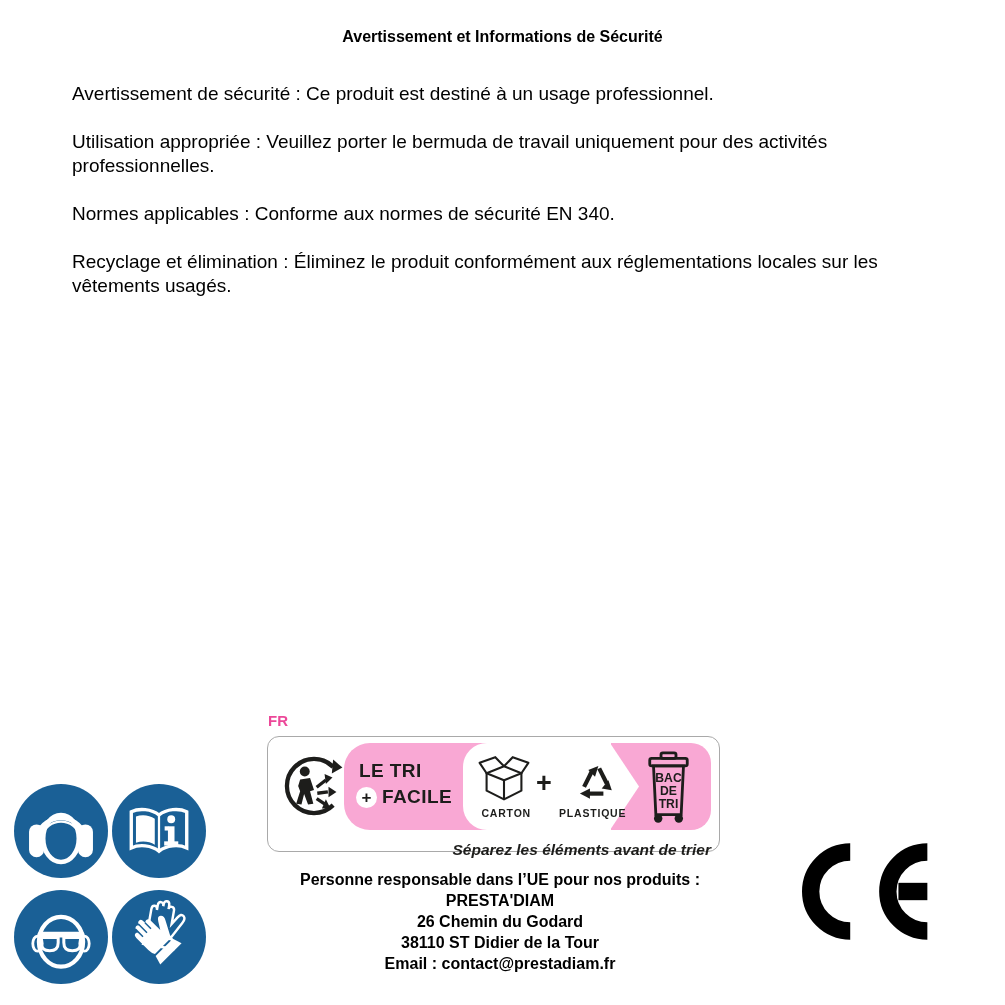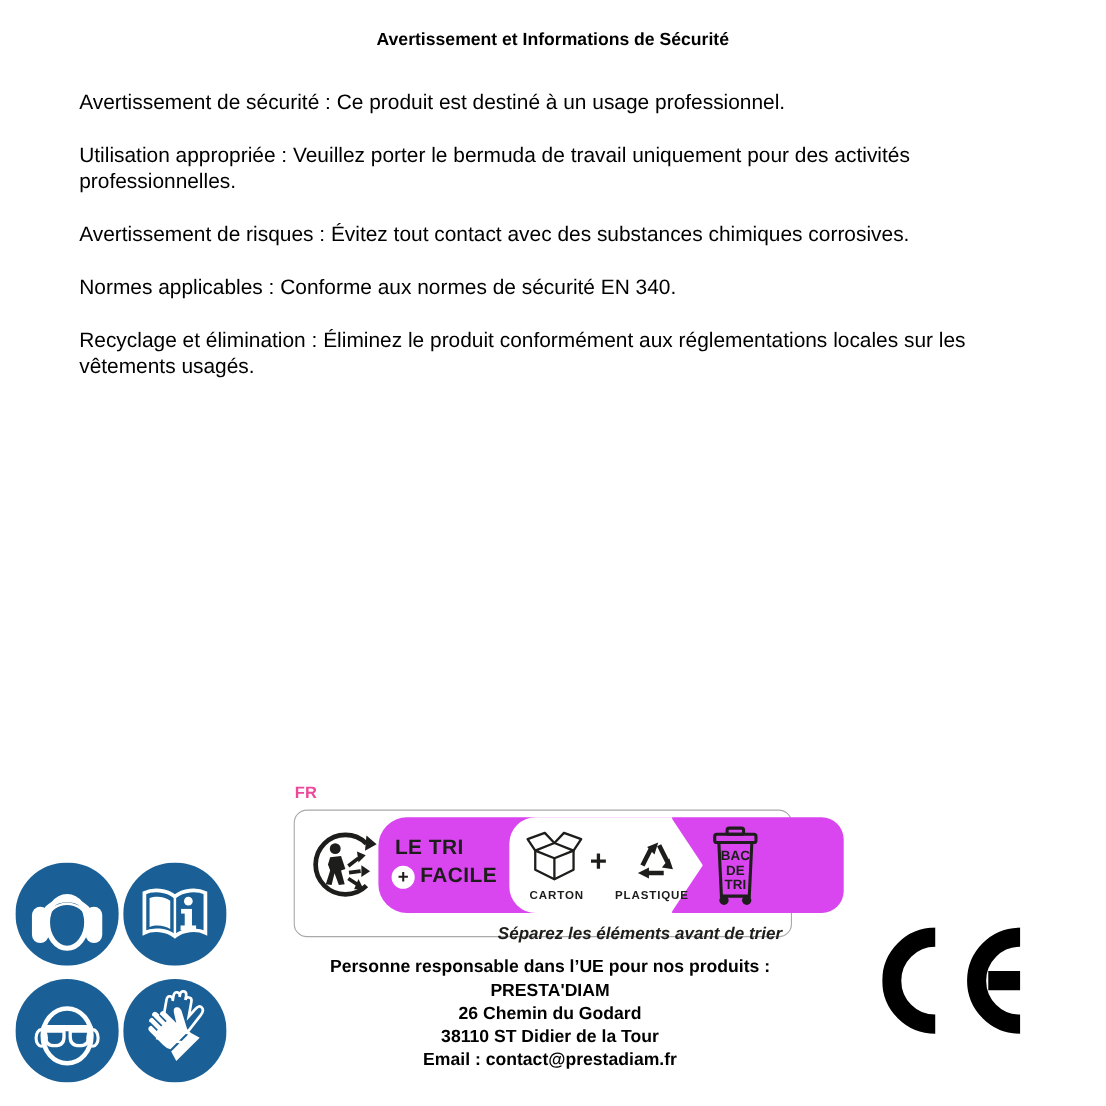--- a/index.html
+++ b/index.html
@@ -30,22 +30,22 @@
     position:absolute; left:268px; top:712px;
     font-size:15px; font-weight:bold; color:#ec4899;
   }
   .reco-label {
     position:absolute; left:267px; top:736px; width:453px; height:116px;
     background:#fff; border:1.5px solid #a9a9a9; border-radius:12px;
     box-sizing:border-box;
   }
   .triman { position:absolute; left:13px; top:16px; }
   .band {
-    position:absolute; left:76px; top:6px; width:423px; height:87px;
-    background:#d946ef; border-radius:26px 20px 20px 26px;
+    position:absolute; left:76px; top:6px; width:367px; height:87px;
+    background:#f9a8d4; border-radius:26px 20px 20px 26px;
   }
   .brand { position:absolute; left:12px; top:17px; color:#1d1d1b; }
   .brand-l1 { font-size:19px; font-weight:800; letter-spacing:.4px; margin-left:3px; }
   .brand-l2 { display:flex; align-items:center; gap:5px; margin-top:4px; }
   .plus-circle {
     width:21px; height:21px; border-radius:50%; background:#fff;
     display:flex; align-items:center; justify-content:center;
     font-size:17px; font-weight:800; color:#1d1d1b; line-height:1;
   }
   .brand-l2-txt { font-size:19px; font-weight:800; letter-spacing:.4px; color:#1d1d1b; }
@@ -86,21 +86,20 @@
 </head>
 <body>
 
 <div class="page">
 
   <div class="title">Avertissement et Informations de Sécurité</div>
 
   <div class="body-text">
     <p>Avertissement de sécurité : Ce produit est destiné à un usage professionnel.</p>
     <p>Utilisation appropriée : Veuillez porter le bermuda de travail uniquement pour des activités professionnelles.</p>
-    <p>Avertissement de risques : Évitez tout contact avec des substances chimiques corrosives.</p>
     <p>Normes applicables : Conforme aux normes de sécurité EN 340.</p>
     <p>Recyclage et élimination : Éliminez le produit conformément aux réglementations locales sur les vêtements usagés.</p>
   </div>
 
   <div class="picto-grid">
 
     <div class="picto p1">
       <svg viewBox="0 0 100 100" width="94" height="94">
         <circle cx="50" cy="50" r="50" fill="#1A6096"></circle>
         <path d="M25 53 A27 27 0 0 1 75 53" fill="none" stroke="#fff" stroke-width="4.5"></path>

